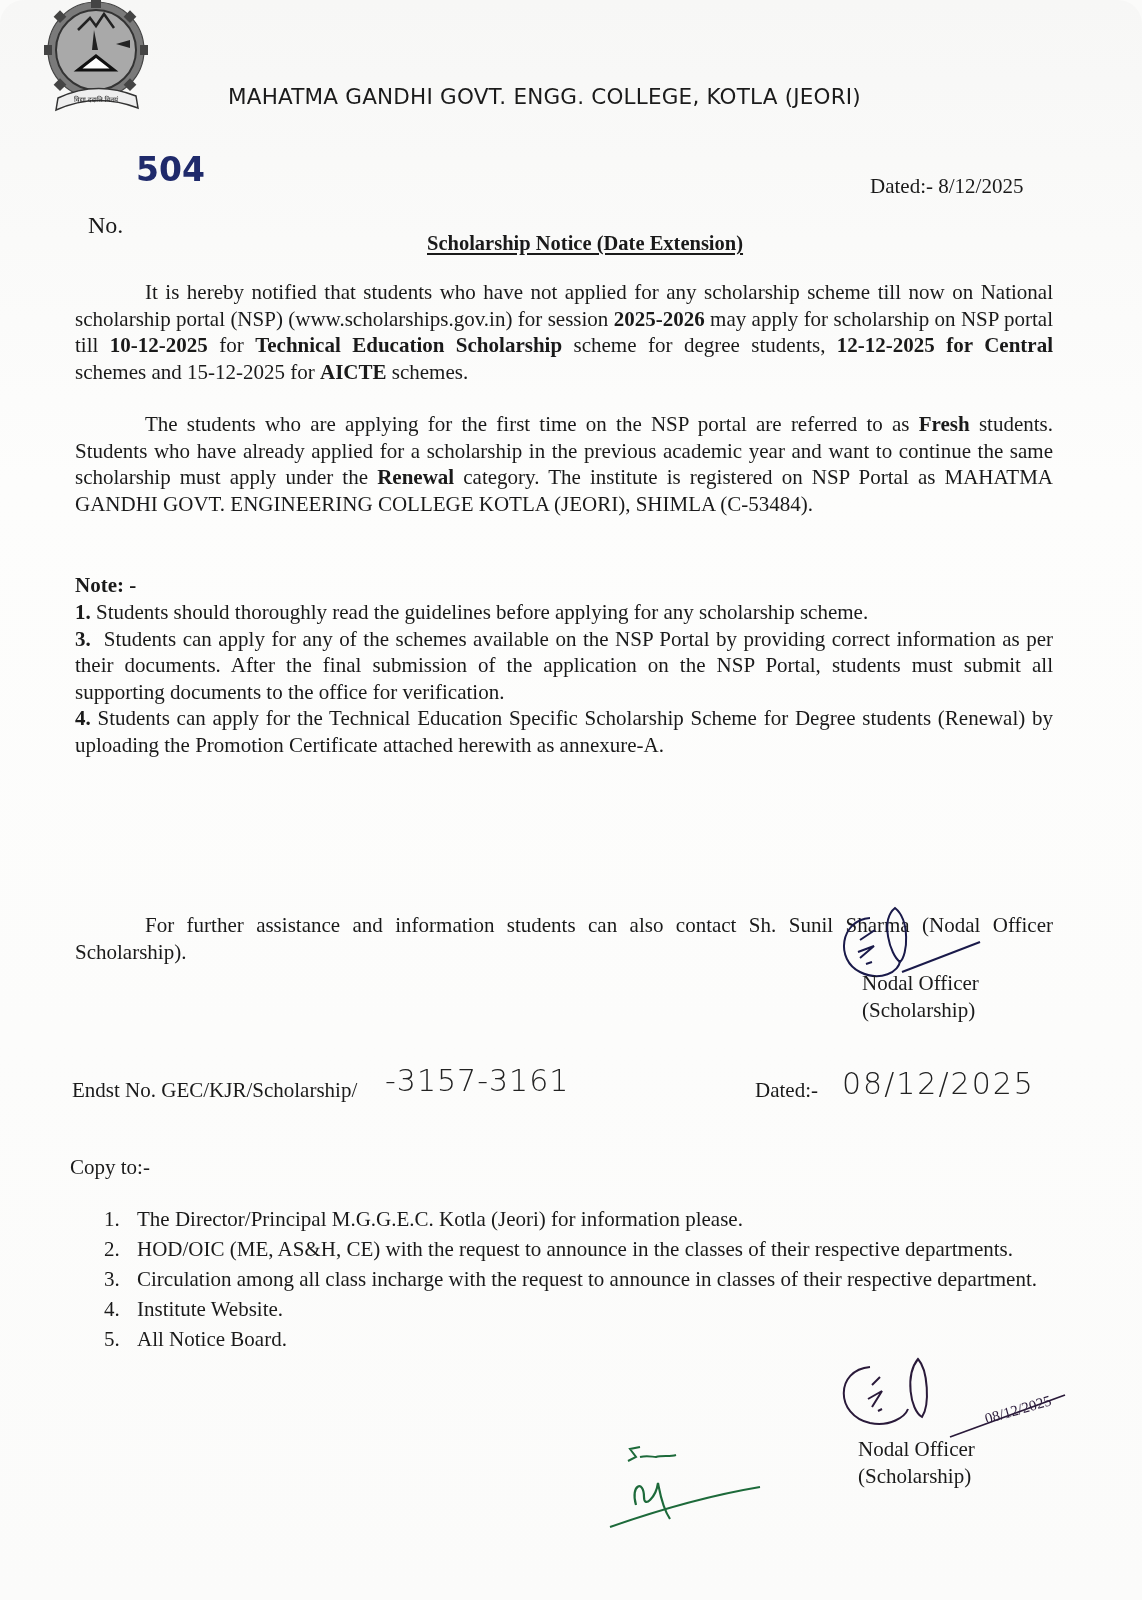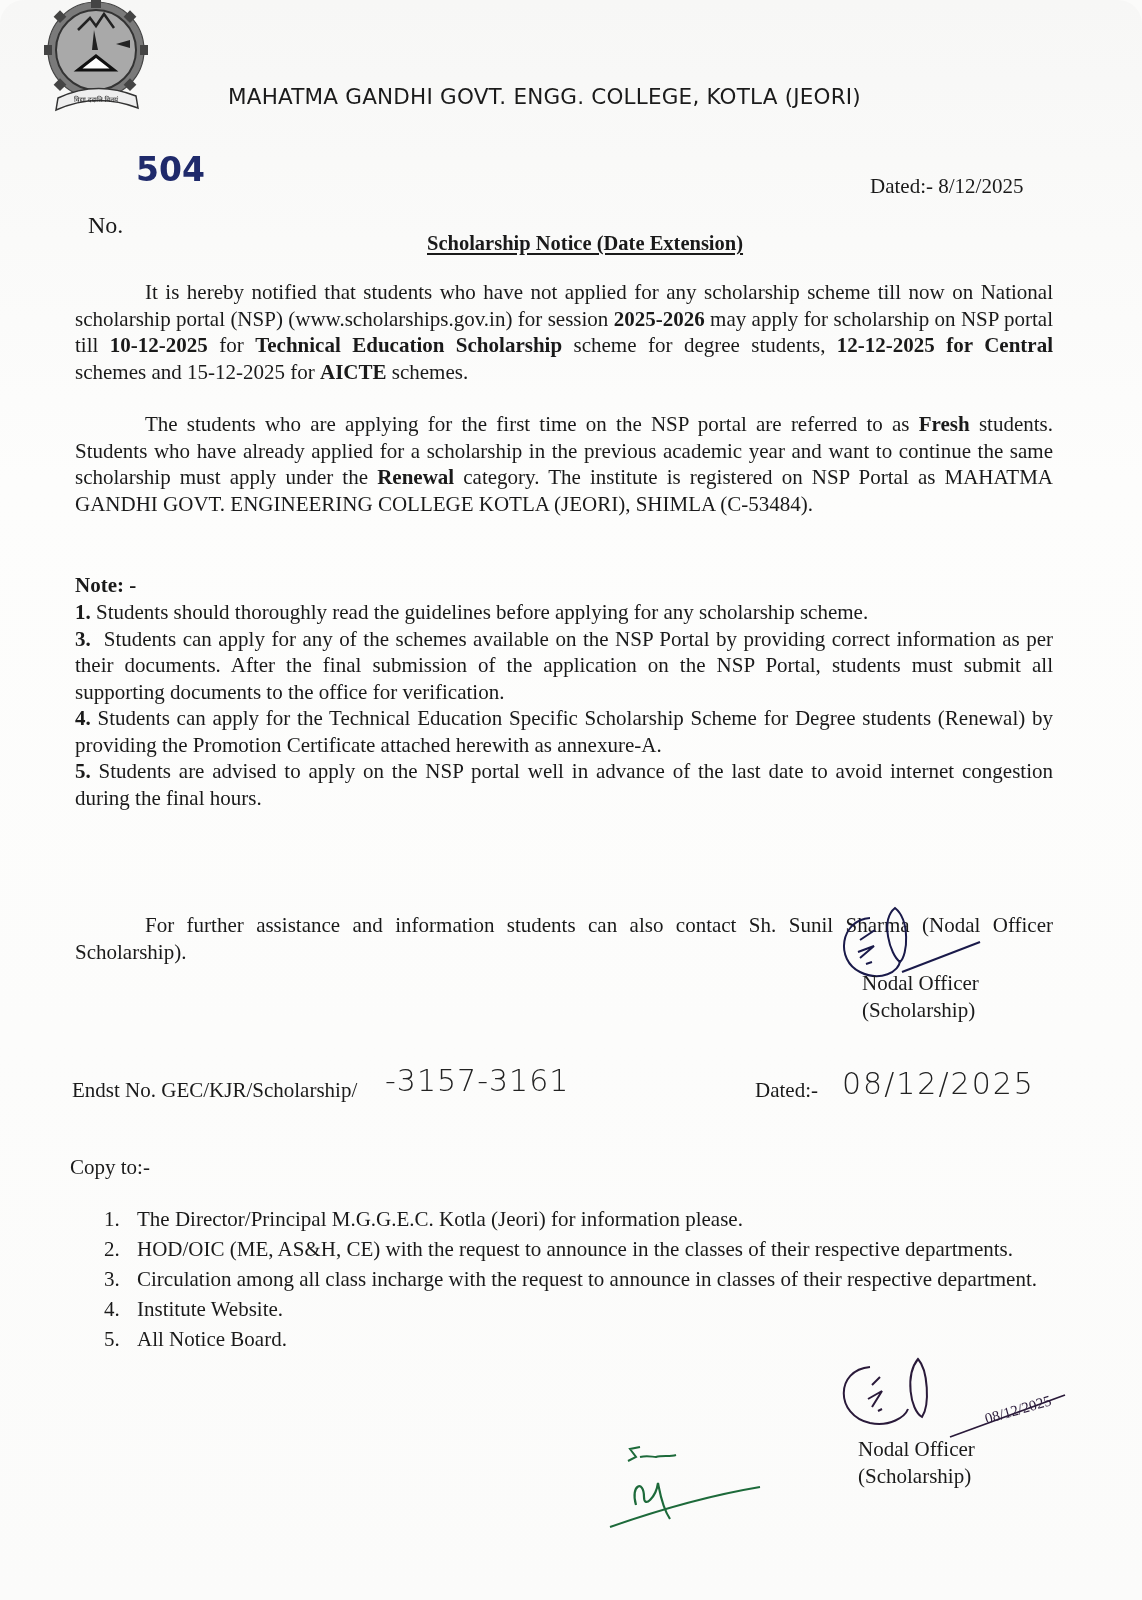--- a/index.html
+++ b/index.html
@@ -80,22 +80,21 @@
   <div class="abs title">Scholarship Notice (Date Extension)</div>
 
   <div class="abs body-block para1 indent"><span>It is hereby notified that students who have not applied for any scholarship scheme till now on National scholarship portal (NSP) (www.scholarships.gov.in) for session </span><span class="u b">2025-2026</span><span> may apply for scholarship on NSP portal till </span><span class="u b">10-12-2025</span><span> for </span><span class="b">Technical Education Scholarship</span><span> scheme for degree students, </span><span class="u b">12-12-2025</span><span class="b"> for Central</span><span> schemes and </span><span class="u">15-12-2025</span><span> for </span><span class="b">AICTE</span><span> schemes.</span></div>
 
   <div class="abs body-block para2 indent"><span>The students who are applying for the first time on the NSP portal are referred to as </span><span class="b">Fresh</span><span> students. Students who have already applied for a scholarship in the previous academic year and want to continue the same scholarship must apply under the </span><span class="b">Renewal</span><span> category. The institute is registered on NSP Portal as </span><span class="u">MAHATMA GANDHI GOVT. ENGINEERING COLLEGE KOTLA (JEORI), SHIMLA (C-53484)</span><span>.</span></div>
 
   <div class="abs note-head">Note: -</div>
   <div class="abs notes">
     <p><span class="b">1.</span>&nbsp;<span>Students should thoroughly read the guidelines before applying for any scholarship scheme.</span></p>
     <p><span class="b">3.</span>&nbsp;&nbsp;<span>Students can apply for any of the schemes available on the NSP Portal by providing correct information as per their documents. After the final submission of the application on the NSP Portal, students must submit all supporting documents to the office for verification.</span></p>
-    <p><span class="b">4.</span>&nbsp;<span>Students can apply for the Technical Education Specific Scholarship Scheme for Degree students (Renewal) by providing the Promotion Certificate attached herewith as annexure-A.</span></p>
-    <p><span class="b">5.</span>&nbsp;<span>Students are advised to apply on the NSP portal well in advance of the last date to avoid internet congestion during the final hours.</span></p>
+    <p><span class="b">4.</span>&nbsp;<span>Students can apply for the Technical Education Specific Scholarship Scheme for Degree students (Renewal) by uploading the Promotion Certificate attached herewith as annexure-A.</span></p>
   </div>
 
   <div class="abs contact indent">For further assistance and information students can also contact Sh. Sunil Sharma (Nodal Officer Scholarship).</div>
 
   <svg class="abs sig1" viewBox="0 0 160 100">
     <path d="M40 18 C10 20 5 60 30 72 C50 82 70 72 70 60" fill="none" stroke="#1a1a4a" stroke-width="2"></path>
     <path d="M65 8 C50 20 60 55 70 62 C78 55 80 20 65 8 Z" fill="none" stroke="#1a1a4a" stroke-width="2"></path>
     <path d="M30 40 L45 30 M28 52 L44 46 L30 58 M36 64 L42 62" fill="none" stroke="#1a1a4a" stroke-width="2"></path>
     <path d="M72 72 L150 42" fill="none" stroke="#1a1a4a" stroke-width="2"></path>
   </svg>

